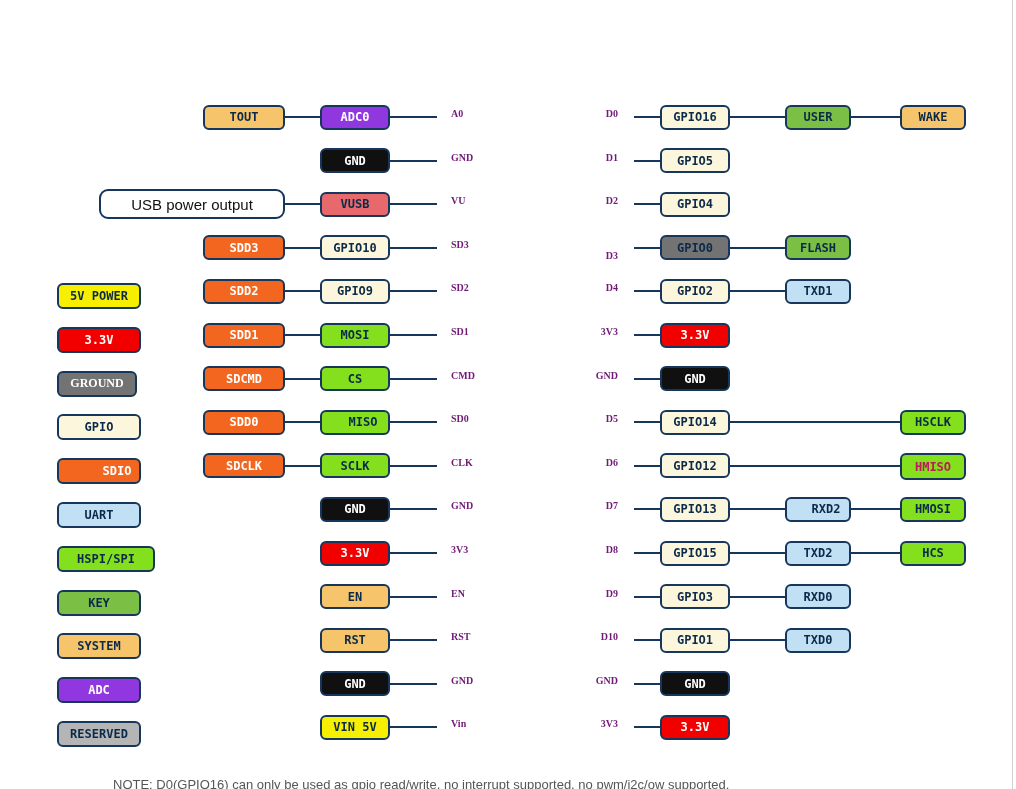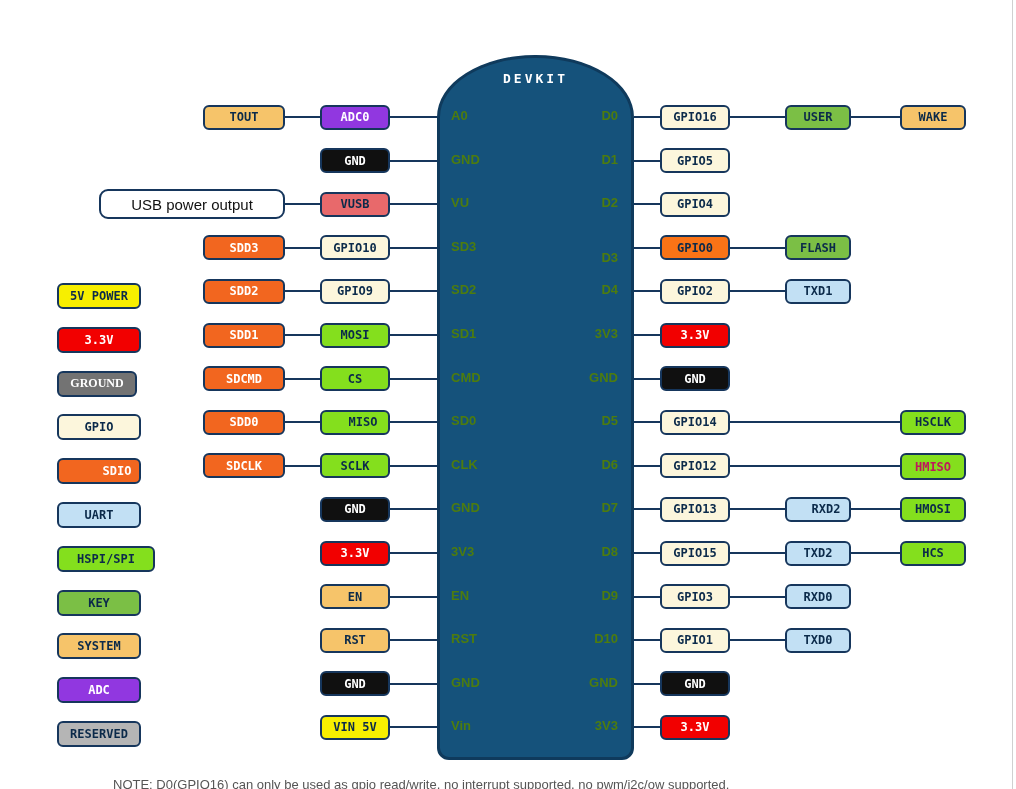--- a/index.html
+++ b/index.html
@@ -9,34 +9,31 @@
   #board{position:absolute;left:437px;top:55px;width:197px;height:705px;background:#15527b;
          border:3px solid #0f3a5c;border-radius:98px 98px 12px 12px / 62px 62px 12px 12px;z-index:2}
   #board-title{position:absolute;top:13px;left:0;right:0;text-align:center;color:#ffffff;
                font-weight:bold;font-size:13px;letter-spacing:3px}
   .pinbox{position:absolute;z-index:3;display:flex;align-items:center;justify-content:center;
           border:2px solid #16365c;border-radius:6px;font-weight:bold;font-size:12px;
           font-family:"DejaVu Sans Mono",monospace;white-space:nowrap}
   .pinbox.callout{font-family:"Liberation Sans",sans-serif;font-weight:normal;font-size:15px;
                   border-radius:9px}
   .wire{position:absolute;height:2px;background:#16365c;z-index:1}
-  .pinlabel{position:absolute;z-index:3;color:#4d7c0f;font-weight:bold;font-size:13px;
-            font-family:Liberation Sans, sans-serif}
+  .pinlabel{position:absolute;z-index:3;color:#701a75;font-weight:bold;font-size:10px;
+            font-family:Liberation Serif, serif}
   .pinlabel.right{text-align:right;width:60px}
   #note{position:absolute;left:113px;top:777px;font-family:"Liberation Sans",sans-serif;
         font-size:13px;color:#555555;white-space:nowrap;z-index:4}
   #page-edge{position:absolute;right:3px;top:0;width:1px;height:789px;background:#d0d0d0;z-index:5}
 </style>
 </head>
 <body>
 
 <div id="diagram">
-  <div id="board">
-    <div id="board-title">DEVKIT</div>
-  </div>
   <div id="note">NOTE: D0(GPIO16) can only be used as gpio read/write, no interrupt supported, no pwm/i2c/ow supported.</div>
   <div id="page-edge"></div>
 <div class="wire" style="left: 215px; top: 116px; width: 222px;"></div>
     <div class="pinbox" style="left: 320px; top: 104.5px; width: 70px; height: 25px; background: rgb(145, 55, 224); color: rgb(255, 255, 255);">ADC0</div>
     <div class="pinbox" style="left: 203px; top: 104.5px; width: 82px; height: 25px; background: rgb(246, 196, 106); color: rgb(11, 42, 74);">TOUT</div>
     <div class="wire" style="left: 634px; top: 116px; width: 320px;"></div>
     <div class="pinbox" style="left: 660px; top: 104.5px; width: 70px; height: 25px; background: rgb(252, 246, 220); color: rgb(11, 42, 74);">GPIO16</div>
     <div class="pinbox" style="left: 785px; top: 104.5px; width: 66px; height: 25px; background: rgb(123, 191, 69); color: rgb(11, 42, 74);">USER</div>
     <div class="pinbox" style="left: 900px; top: 104.5px; width: 66px; height: 25px; background: rgb(246, 196, 106); color: rgb(11, 42, 74);">WAKE</div>
     <div class="pinlabel left" style="left: 451px; top: 108px;">A0</div>
@@ -51,21 +48,21 @@
     <div class="pinbox" style="left: 320px; top: 191.7px; width: 70px; height: 25px; background: rgb(232, 105, 107); color: rgb(11, 42, 74);">VUSB</div>
     <div class="pinbox callout" style="left: 99px; top: 189.2px; width: 186px; height: 30px; background: rgb(255, 255, 255); color: rgb(17, 17, 17);">USB power output</div>
     <div class="wire" style="left: 634px; top: 203.2px; width: 84px;"></div>
     <div class="pinbox" style="left: 660px; top: 191.7px; width: 70px; height: 25px; background: rgb(252, 246, 220); color: rgb(11, 42, 74);">GPIO4</div>
     <div class="pinlabel left" style="left: 451px; top: 195.2px;">VU</div>
     <div class="pinlabel right" style="right: 398px; top: 195.2px;">D2</div>
     <div class="wire" style="left: 215px; top: 246.8px; width: 222px;"></div>
     <div class="pinbox" style="left: 320px; top: 235.3px; width: 70px; height: 25px; background: rgb(252, 246, 220); color: rgb(11, 42, 74);">GPIO10</div>
     <div class="pinbox" style="left: 203px; top: 235.3px; width: 82px; height: 25px; background: rgb(242, 102, 31); color: rgb(255, 255, 255);">SDD3</div>
     <div class="wire" style="left: 634px; top: 246.8px; width: 205px;"></div>
-    <div class="pinbox" style="left: 660px; top: 235.3px; width: 70px; height: 25px; background: #f97316; color: rgb(11, 42, 74);">GPIO0</div>
+    <div class="pinbox" style="left: 660px; top: 235.3px; width: 70px; height: 25px; background: #737373; color: rgb(11, 42, 74);">GPIO0</div>
     <div class="pinbox" style="left: 785px; top: 235.3px; width: 66px; height: 25px; background: rgb(123, 191, 69); color: rgb(11, 42, 74);">FLASH</div>
     <div class="pinlabel left" style="left: 451px; top: 238.8px;">SD3</div>
     <div class="pinlabel right" style="right: 398px; top: 238.8px; margin-top: 11px;">D3</div>
     <div class="wire" style="left: 215px; top: 290.4px; width: 222px;"></div>
     <div class="pinbox" style="left: 320px; top: 278.9px; width: 70px; height: 25px; background: rgb(252, 246, 220); color: rgb(11, 42, 74);">GPIO9</div>
     <div class="pinbox" style="left: 203px; top: 278.9px; width: 82px; height: 25px; background: rgb(242, 102, 31); color: rgb(255, 255, 255);">SDD2</div>
     <div class="wire" style="left: 634px; top: 290.4px; width: 205px;"></div>
     <div class="pinbox" style="left: 660px; top: 278.9px; width: 70px; height: 25px; background: rgb(252, 246, 220); color: rgb(11, 42, 74);">GPIO2</div>
     <div class="pinbox" style="left: 785px; top: 278.9px; width: 66px; height: 25px; background: rgb(194, 224, 244); color: rgb(11, 42, 74);">TXD1</div>
     <div class="pinlabel left" style="left: 451px; top: 282.4px;">SD2</div>

